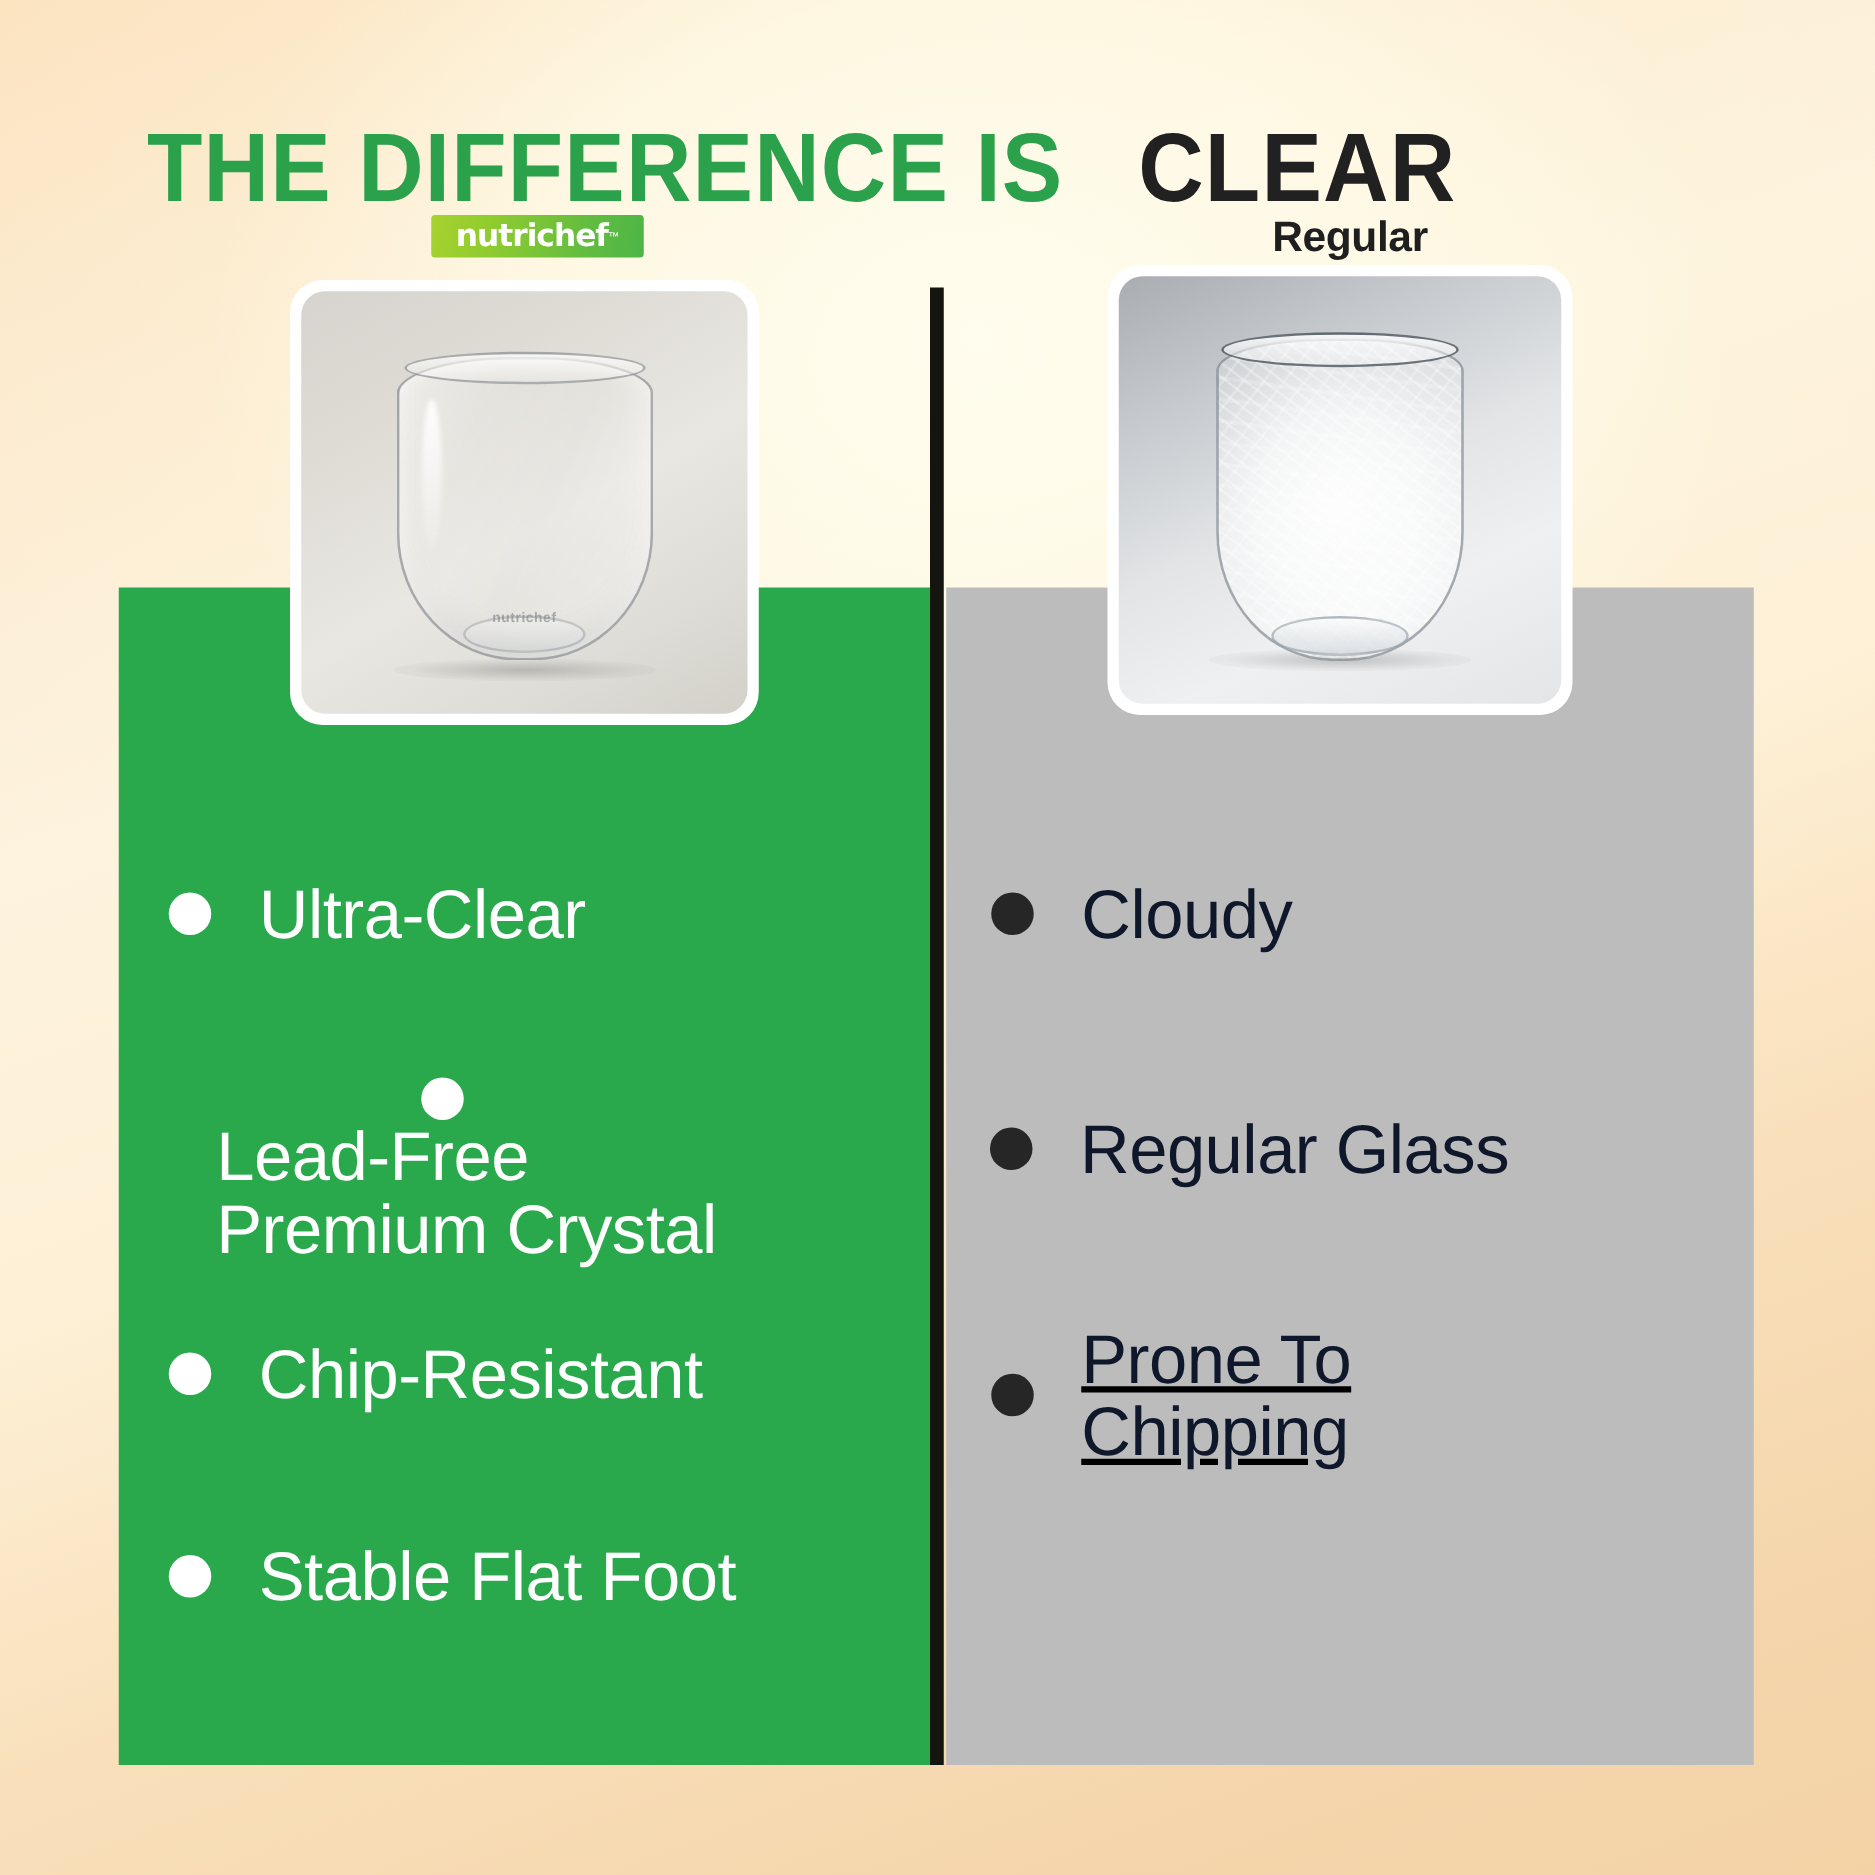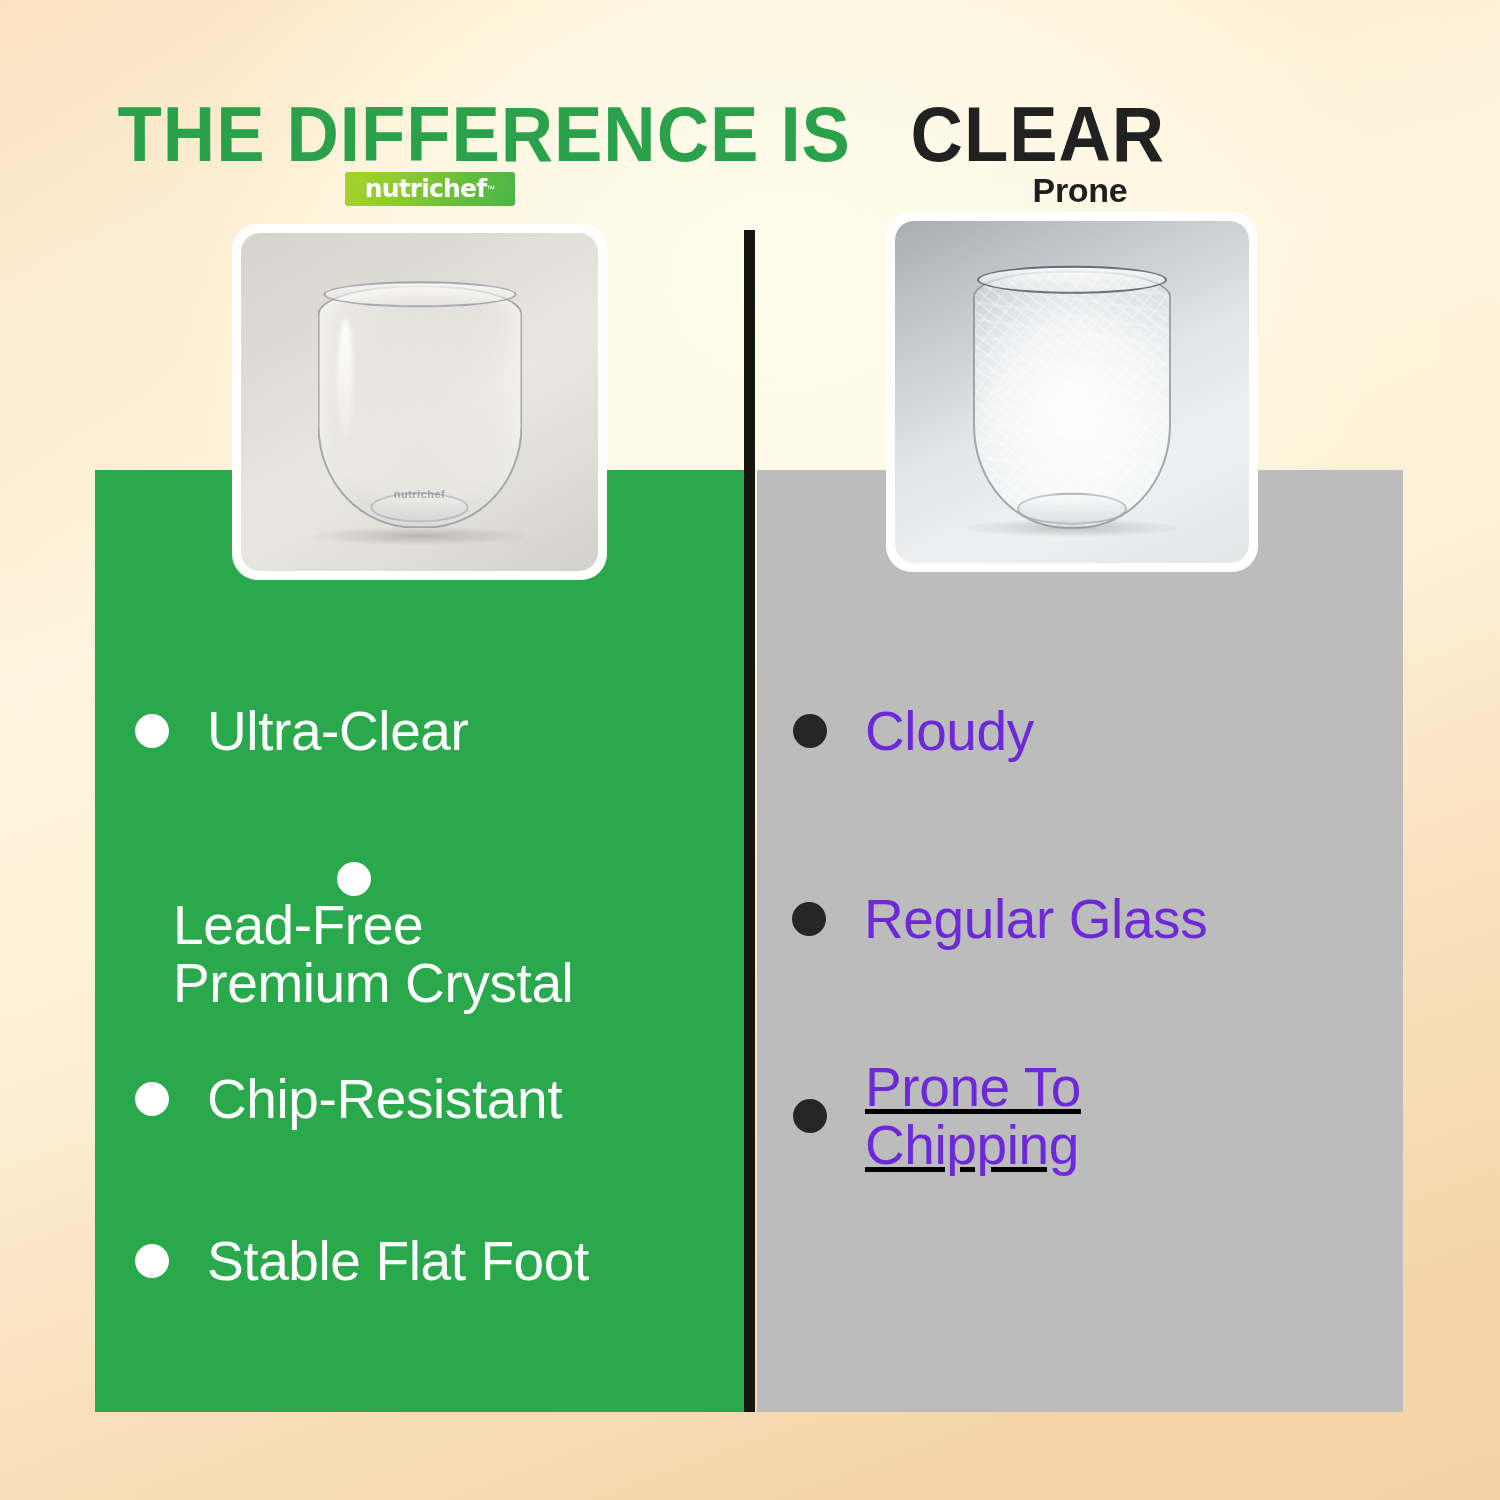--- a/index.html
+++ b/index.html
@@ -263,21 +263,21 @@
     line-height: 1.06;
     font-weight: normal;
     letter-spacing: -0.4px;
     white-space: pre-line;
   }
 
   #panel-left .bullet-dot { background: #ffffff; }
   #panel-left .bullet-text { color: #ffffff; margin-left: 38px; }
 
   #panel-right .bullet-dot { background: #262626; }
-  #panel-right .bullet-text { color: #6d28d9; margin-left: 38px; }
+  #panel-right .bullet-text { color: #0f172a; margin-left: 38px; }
 
   
   #panel-left .bullet-row:nth-child(1) { left: 40px; top: 232px; }
   #panel-left .bullet-row:nth-child(2) { left: 40px; top: 392px; flex-direction: column; }
   #panel-left .bullet-row:nth-child(3) { left: 40px; top: 600px; }
   #panel-left .bullet-row:nth-child(4) { left: 40px; top: 762px; }
 
   
   #panel-right .bullet-row:nth-child(1) { left: 36px; top: 232px; }
   #panel-right .bullet-row:nth-child(2) { left: 35px; top: 420px; }
@@ -291,21 +291,21 @@
 
   <div id="title-wrap">
     <span class="title-text title-green">THE DIFFERENCE IS</span><span class="title-text title-green">&nbsp;</span><span class="title-text title-dark">CLEAR</span>
   </div>
 
   <div id="brand-badge">
     <span class="brand-text">nutrichef</span>
       <span class="brand-tm">™</span>
   </div>
 
-  <div id="others-label">Prone</div>
+  <div id="others-label">Regular</div>
 
   <div id="divider"></div>
 
   <div id="panel-left">
     <div class="bullet-list">
       <div class="bullet-row">
         <span class="bullet-dot"></span>
         <span class="bullet-text">Ultra-Clear</span>
       </div>
       <div class="bullet-row">

